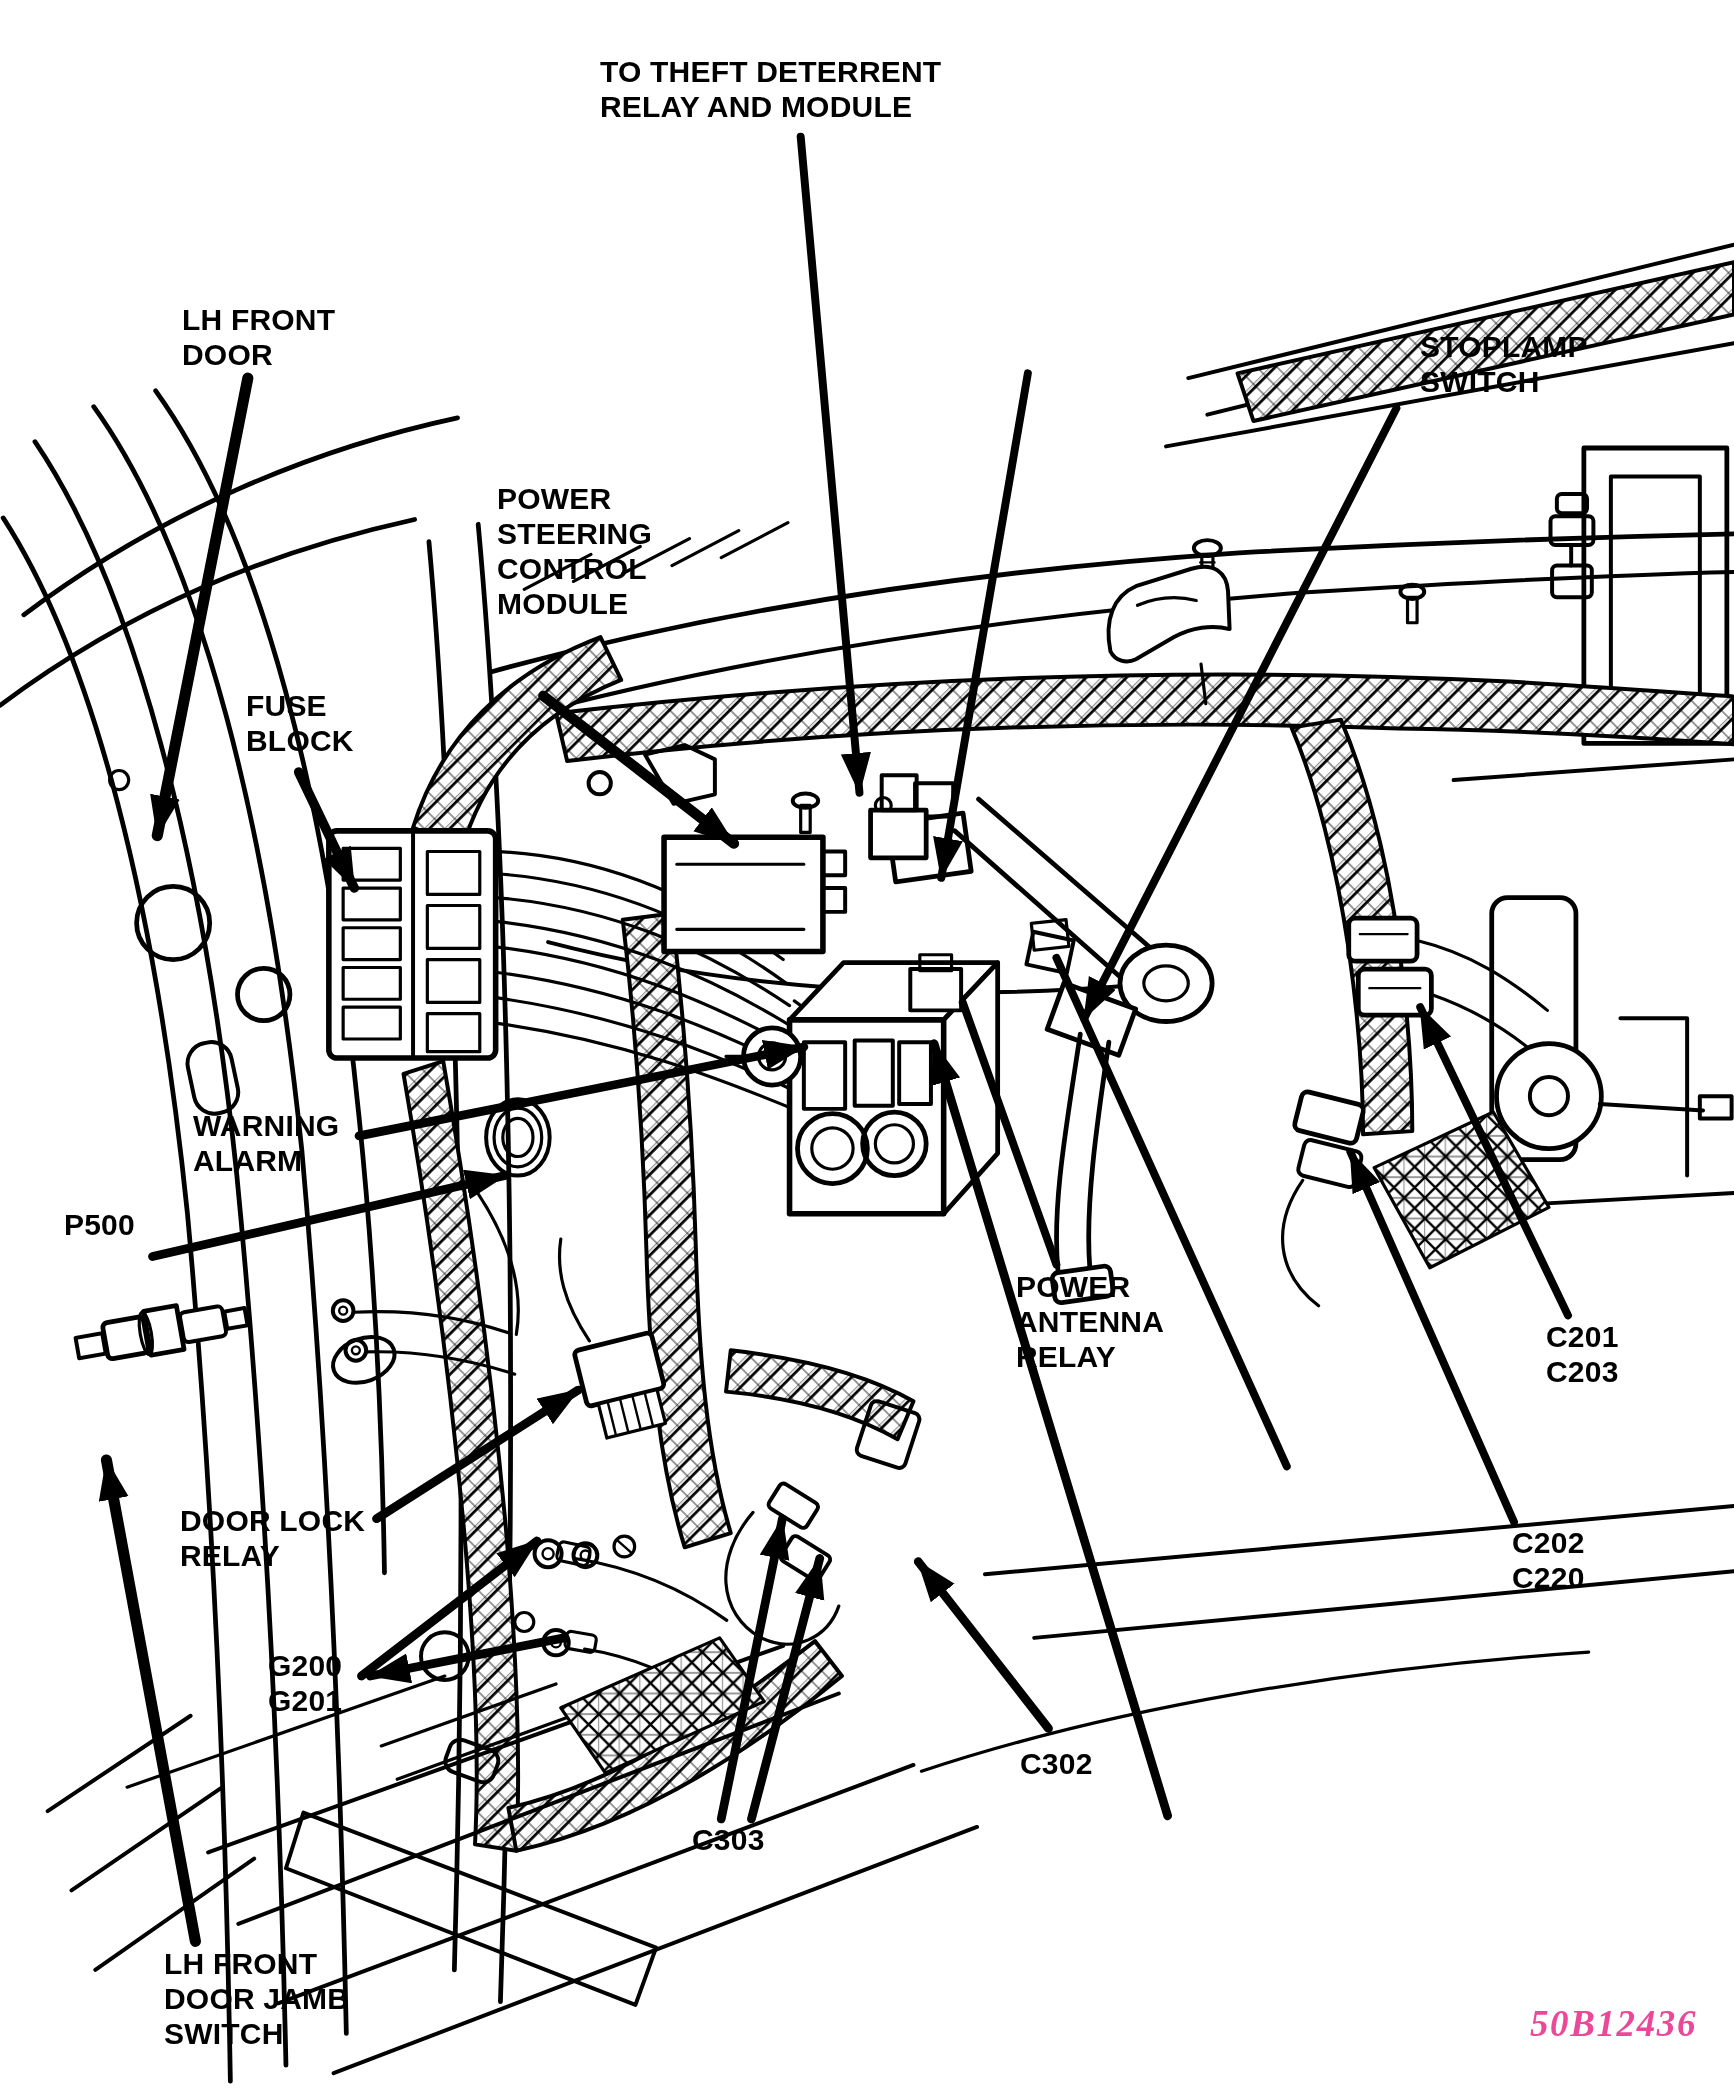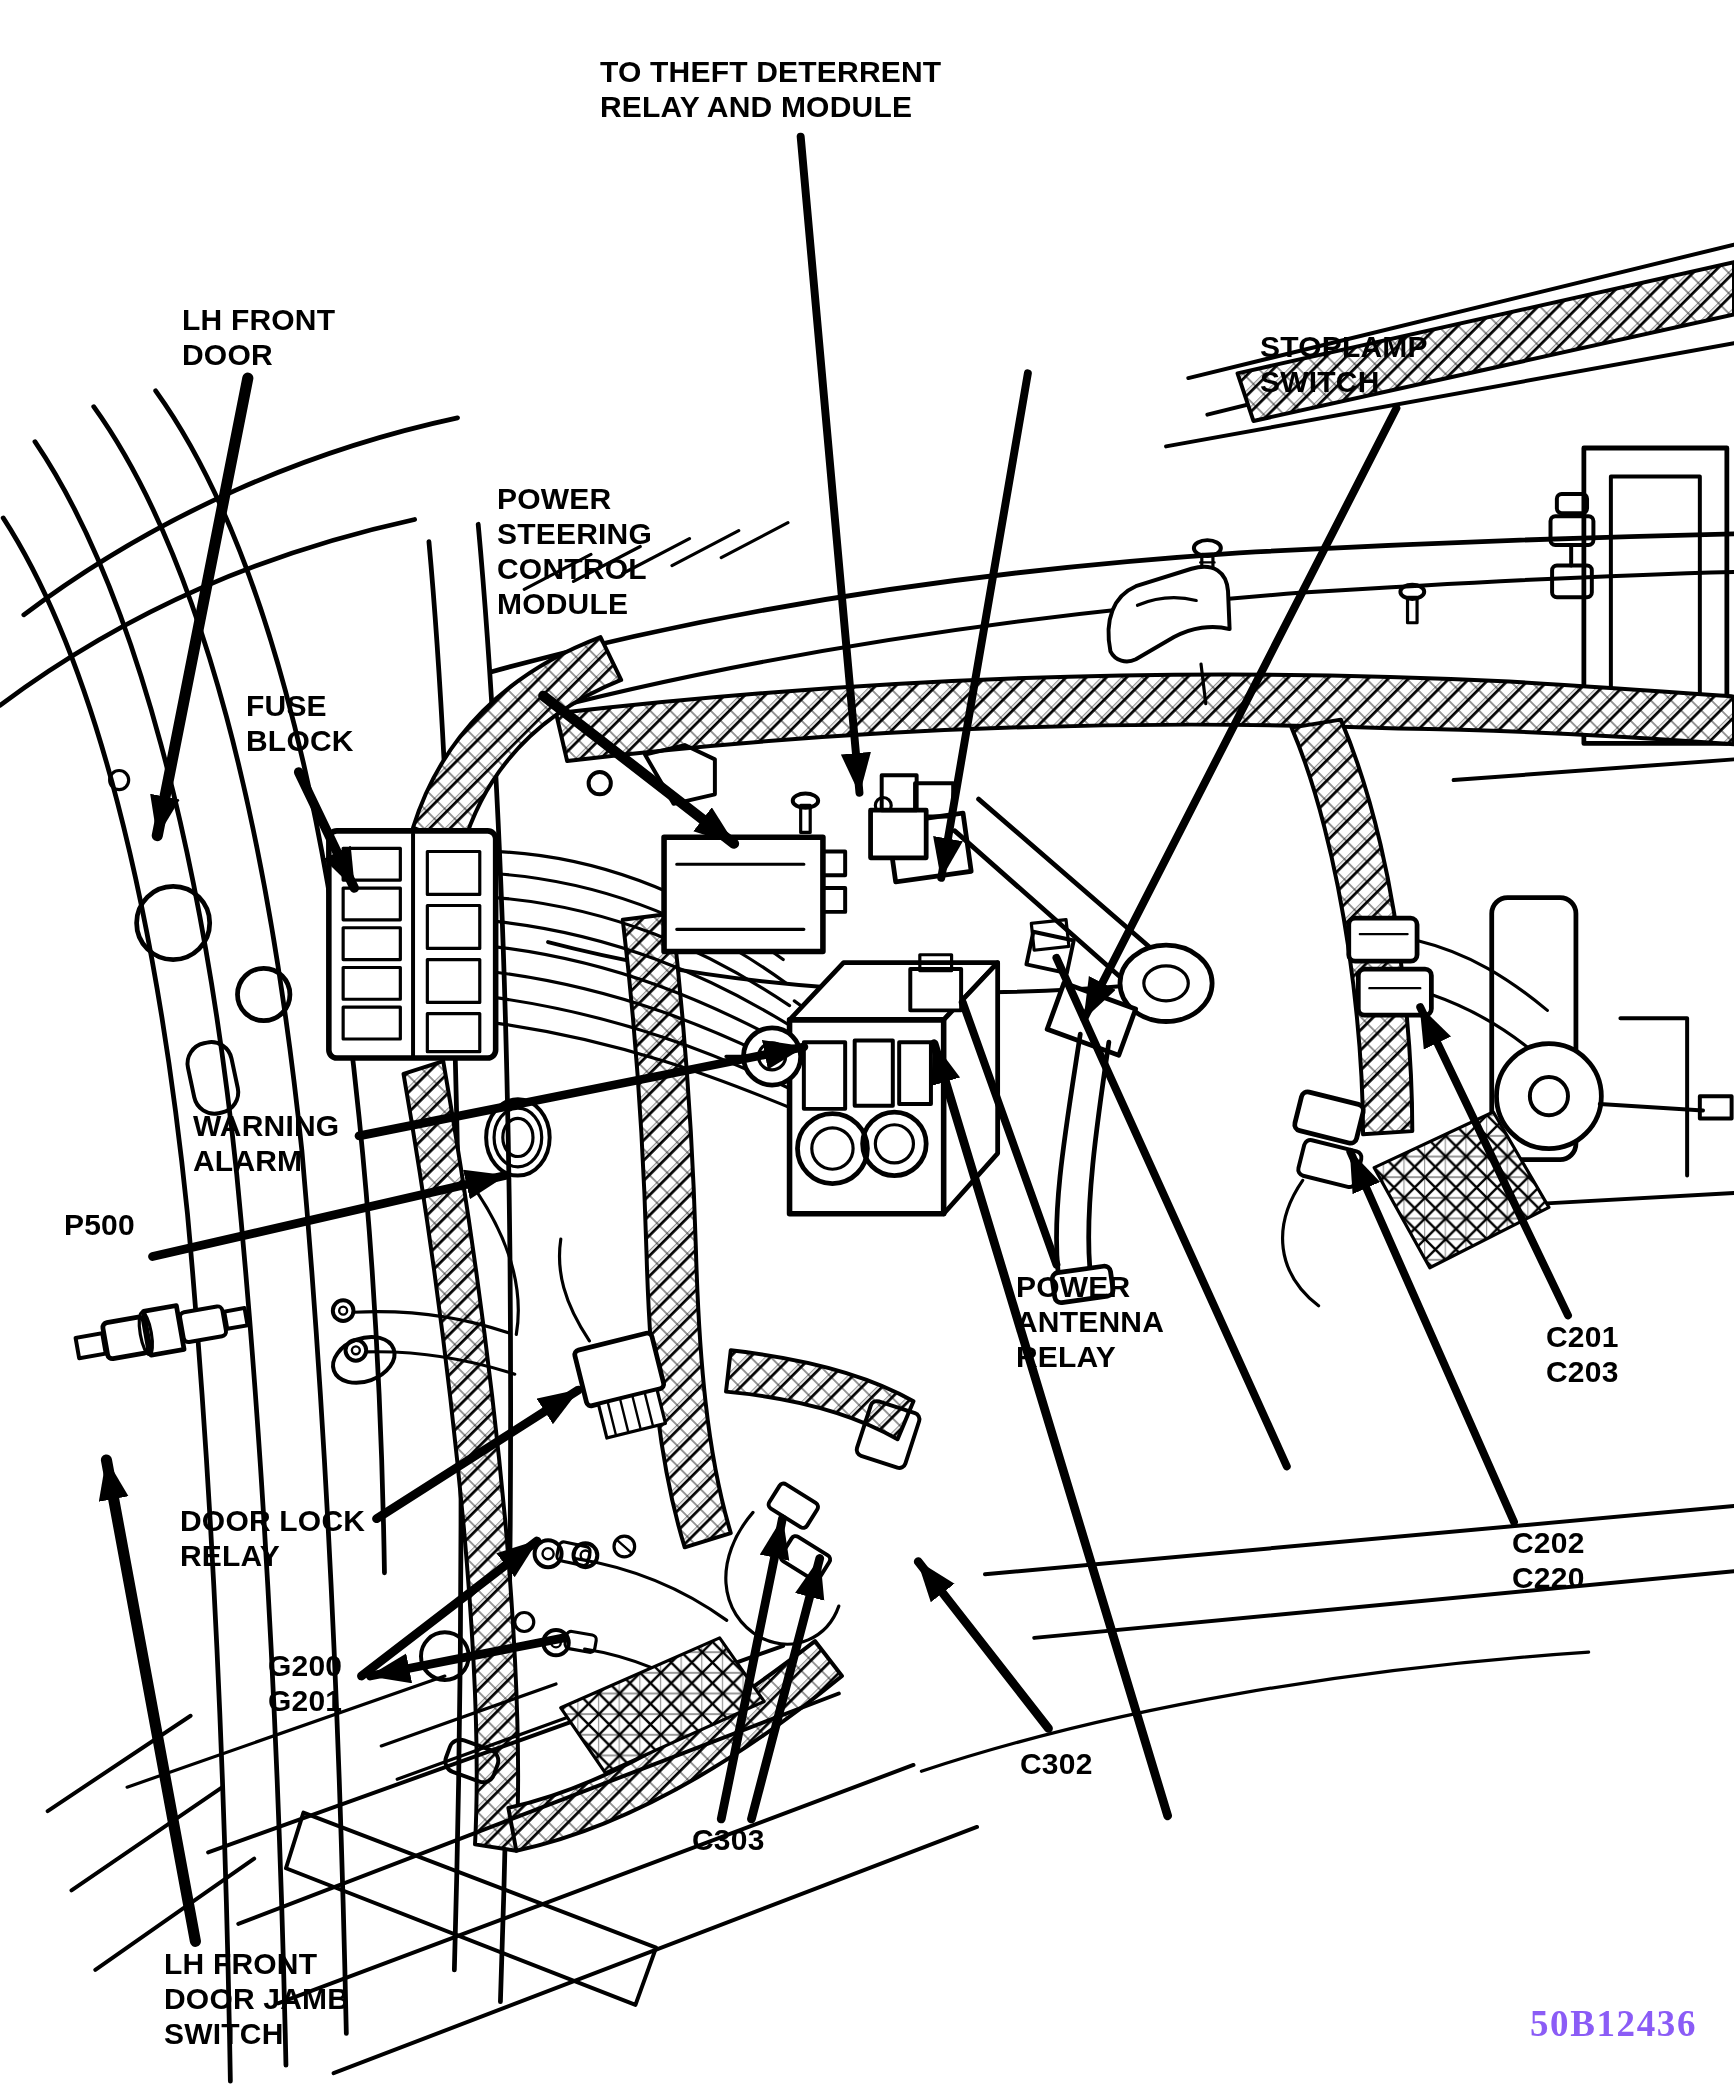--- a/index.html
+++ b/index.html
@@ -16,23 +16,24 @@
     font-weight:700;
     font-size:30px;
     line-height:35px;
     color:#000;
     white-space:pre-line;
     letter-spacing:0.2px;
   }
   .fig-num{
     position:absolute;
     font-family:"Liberation Serif", serif;
+    font-style:italic;
     font-weight:900;
     font-size:37px;
-    color:#8b5cf6;
+    color:#ec4899;
     letter-spacing:1.6px;
   }
 </style>
 </head>
 <body>
 
 <div class="page">
 
   <svg class="art" viewBox="0 0 2183 2640" fill="none" stroke="#000" stroke-linecap="round" stroke-linejoin="round">
     <defs>
@@ -292,21 +293,21 @@
       <path d="M 1470,2286 L 1176,1314" stroke-width="11" marker-end="url(#ah)"></path>
       <path d="M 1330,1592 L 1212,1262" stroke-width="10"></path>
       <path d="M 1620,1846 L 1330,1206" stroke-width="10"></path>
       <path d="M 1974,1656 L 1788,1268" stroke-width="10" marker-end="url(#ah)"></path>
       <path d="M 1906,1916 L 1700,1450" stroke-width="10" marker-end="url(#ah)"></path>
     </g>
   </svg>
 
   <div class="lbl" style="left:600px;top:54px">TO THEFT DETERRENT
 RELAY AND MODULE</div>
-  <div class="lbl" style="left:1260px;top:329px">STOPLAMP
+  <div class="lbl" style="left:1420px;top:329px">STOPLAMP
 SWITCH</div>
   <div class="lbl" style="left:182px;top:302px">LH FRONT
 DOOR</div>
   <div class="lbl" style="left:497px;top:481px">POWER
 STEERING
 CONTROL
 MODULE</div>
   <div class="lbl" style="left:246px;top:688px">FUSE
 BLOCK</div>
   <div class="lbl" style="left:193px;top:1108px">WARNING

